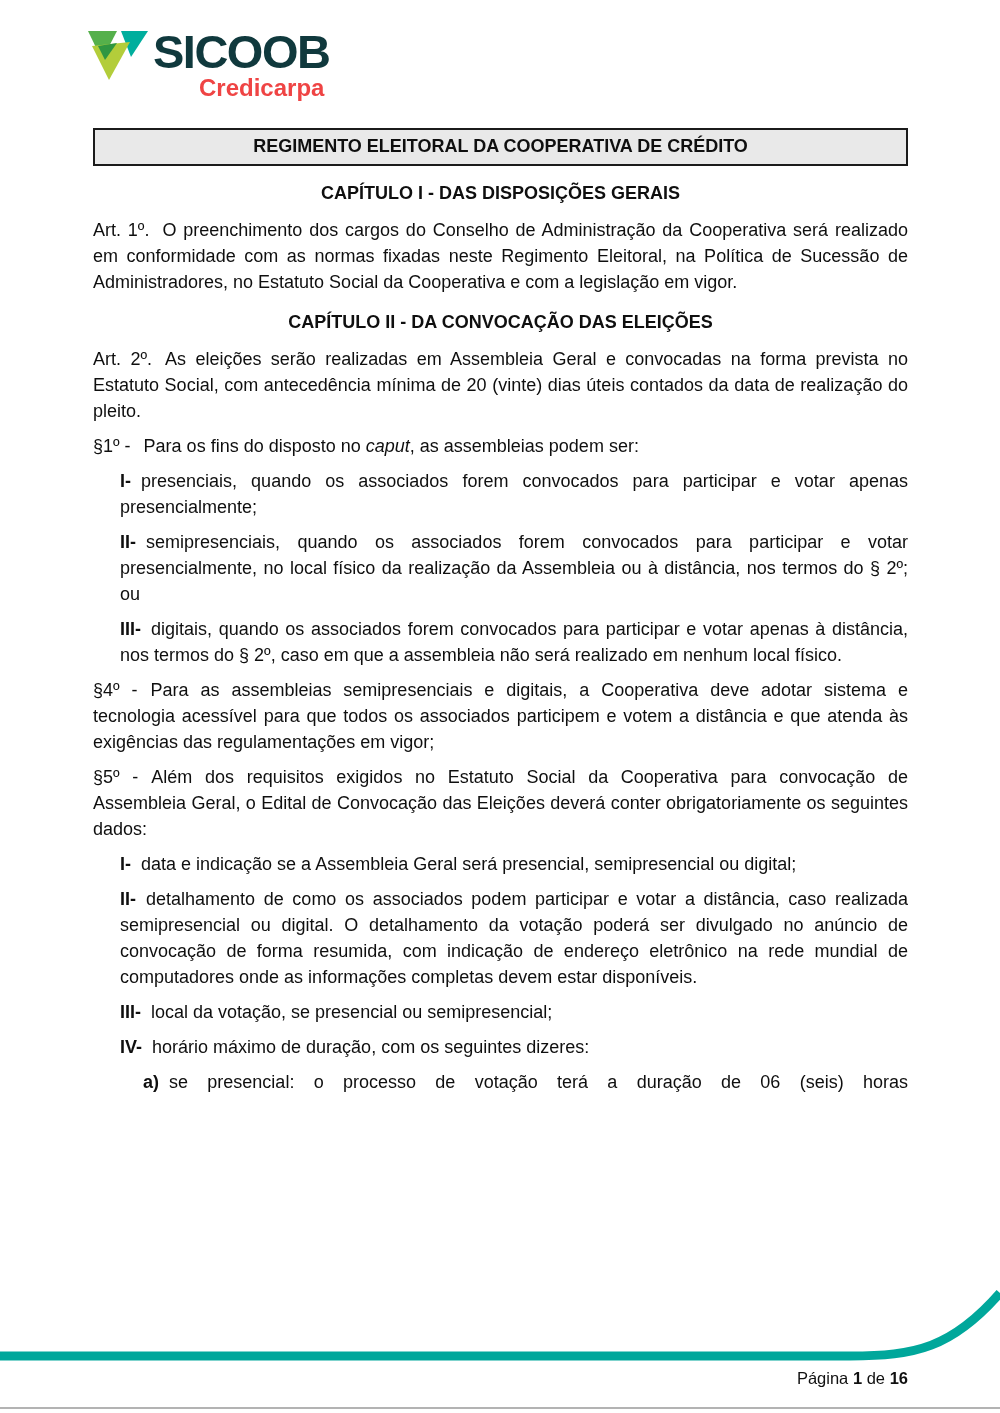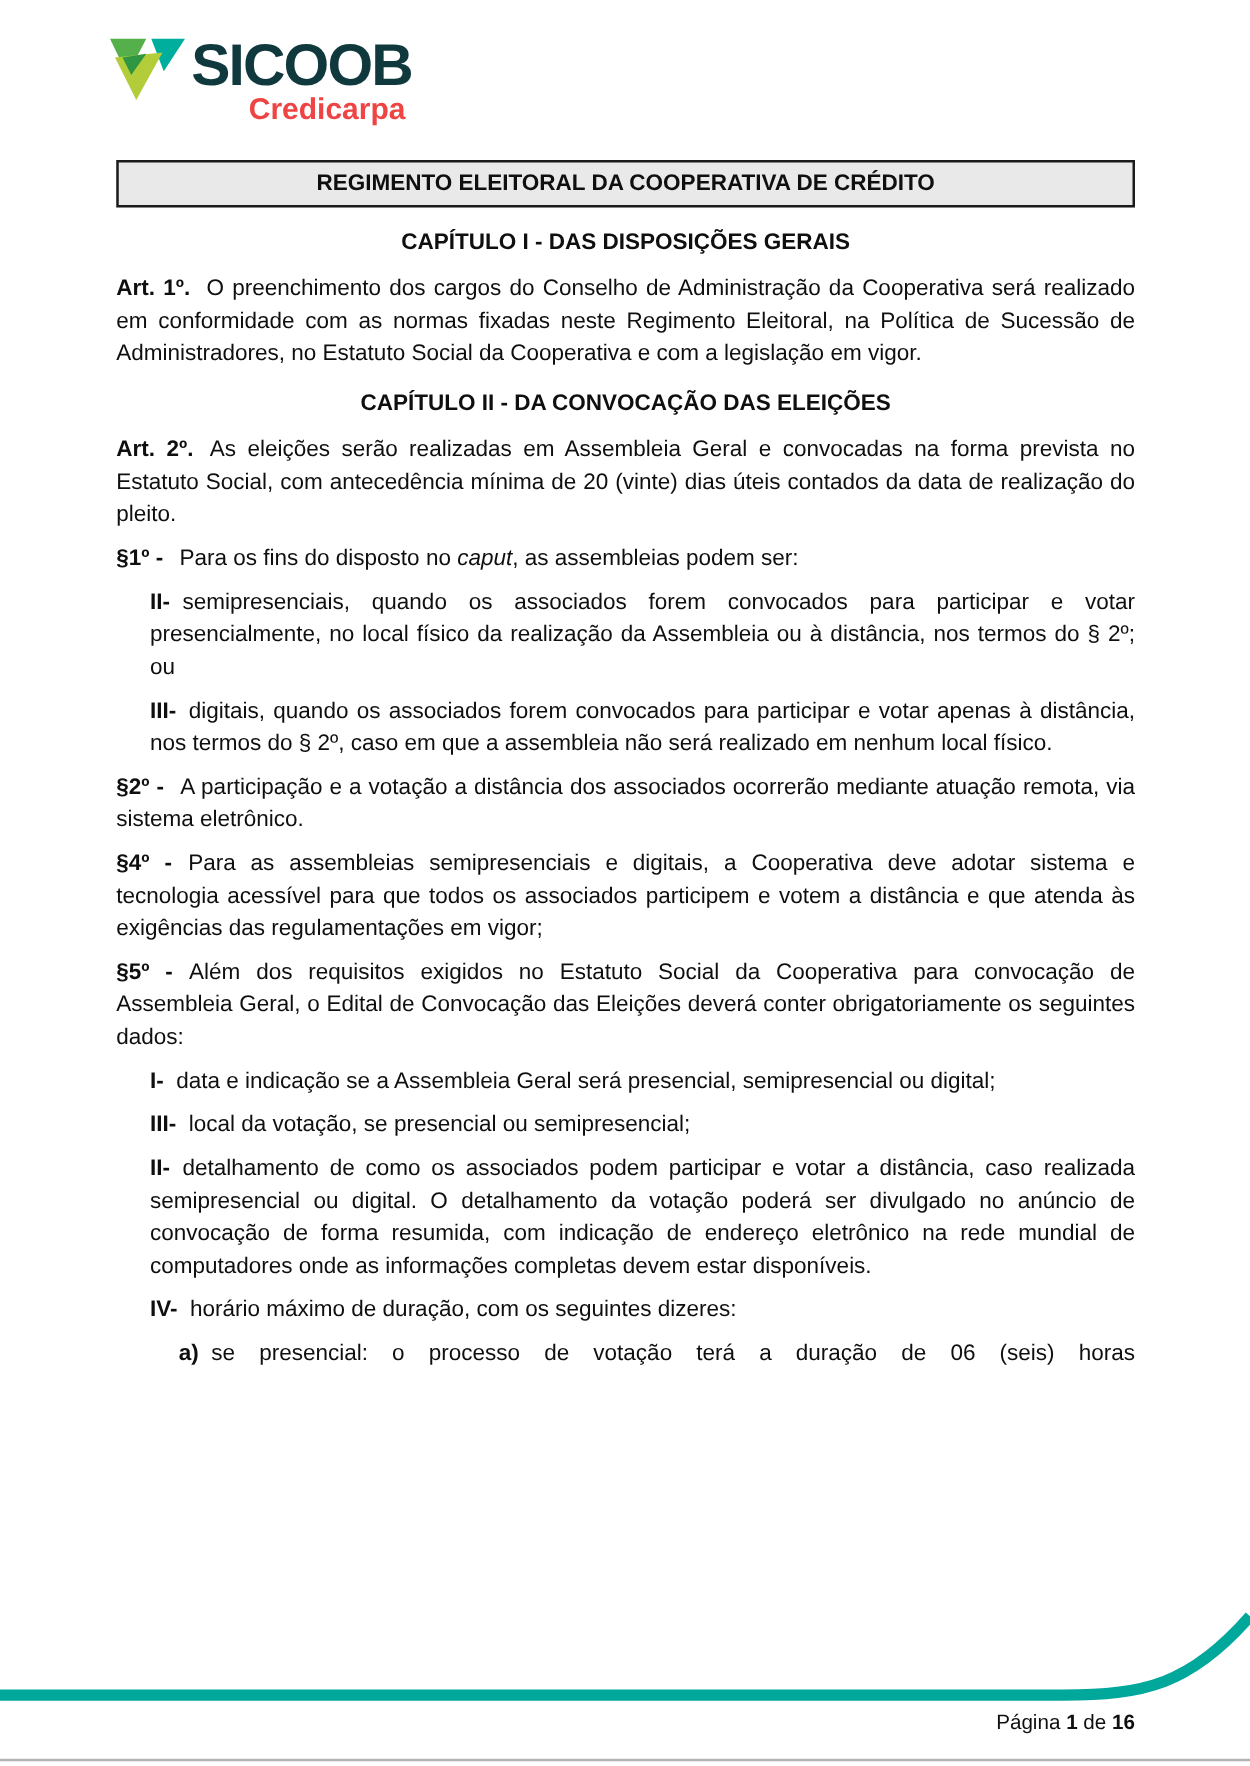--- a/index.html
+++ b/index.html
@@ -40,21 +40,21 @@
 
   .para {
     text-align:justify;
     font-size:18px; line-height:26px;
     margin:9px 0;
   }
   .item { margin:9px 0 9px 27px; }
   .sub  { margin:4px 0 9px 50px; }
   .just-last { text-align-last:justify; }
 
-  .lbl { font-weight:bold; margin-right:13px; }
+  .lbl { font-weight:normal; margin-right:13px; }
   .lbl-tight { font-weight:bold; margin-right:10px; }
   .ital { font-style:italic; }
 
   
   .swoosh { position:absolute; left:0; top:1285px; width:1000px; height:80px; }
   .page-num { position:absolute; top:1368px; right:92px; font-size:16.5px; line-height:20px; color:#101010; }
   .page-num b { font-weight:bold; }
   .bottom-rule { position:absolute; left:0; top:1407px; width:1000px; height:2px; background:#b3b3b3; }
 </style>
 </head>
@@ -84,37 +84,37 @@
     <h3 class="chapter">CAPÍTULO I - DAS DISPOSIÇÕES GERAIS</h3>
 
     <p class="para"><b class="lbl">Art. 1º.</b><span>O preenchimento dos cargos do Conselho de Administração da Cooperativa será realizado em conformidade com as normas fixadas neste Regimento Eleitoral, na Política de Sucessão de Administradores, no Estatuto Social da Cooperativa e com a legislação em vigor.</span></p>
 
     <h3 class="chapter">CAPÍTULO II - DA CONVOCAÇÃO DAS ELEIÇÕES</h3>
 
     <p class="para"><b class="lbl">Art. 2º.</b><span>As eleições serão realizadas em Assembleia Geral e convocadas na forma prevista no Estatuto Social, com antecedência mínima de 20 (vinte) dias úteis contados da data de realização do pleito.</span></p>
 
     <p class="para"><b class="lbl">§1º -</b><span>Para os fins do disposto no </span><span class="ital">caput</span><span>, as assembleias podem ser:</span></p>
 
+    <p class="para item"><b class="lbl-tight">I-</b><span>presenciais, quando os associados forem convocados para participar e votar apenas presencialmente;</span></p>
 
     <p class="para item"><b class="lbl-tight">II-</b><span>semipresenciais, quando os associados forem convocados para participar e votar presencialmente, no local físico da realização da Assembleia ou à distância, nos termos do § 2º; ou</span></p>
 
     <p class="para item"><b class="lbl-tight">III-</b><span>digitais, quando os associados forem convocados para participar e votar apenas à distância, nos termos do § 2º, caso em que a assembleia não será realizado em nenhum local físico.</span></p>
 
-    <p class="para"><b class="lbl">§2º -</b><span>A participação e a votação a distância dos associados ocorrerão mediante atuação remota, via sistema eletrônico.</span></p>
 
 
     <p class="para"><b class="lbl">§4º -</b><span>Para as assembleias semipresenciais e digitais, a Cooperativa deve adotar sistema e tecnologia acessível para que todos os associados participem e votem a distância e que atenda às exigências das regulamentações em vigor;</span></p>
 
     <p class="para"><b class="lbl">§5º -</b><span>Além dos requisitos exigidos no Estatuto Social da Cooperativa para convocação de Assembleia Geral, o Edital de Convocação das Eleições deverá conter obrigatoriamente os seguintes dados:</span></p>
 
     <p class="para item"><b class="lbl-tight">I-</b><span>data e indicação se a Assembleia Geral será presencial, semipresencial ou digital;</span></p>
 
+    <p class="para item"><b class="lbl-tight">II-</b><span>detalhamento de como os associados podem participar e votar a distância, caso realizada semipresencial ou digital. O detalhamento da votação poderá ser divulgado no anúncio de convocação de forma resumida, com indicação de endereço eletrônico na rede mundial de computadores onde as informações completas devem estar disponíveis.</span></p>
+
     <p class="para item"><b class="lbl-tight">III-</b><span>local da votação, se presencial ou semipresencial;</span></p>
-
-    <p class="para item"><b class="lbl-tight">II-</b><span>detalhamento de como os associados podem participar e votar a distância, caso realizada semipresencial ou digital. O detalhamento da votação poderá ser divulgado no anúncio de convocação de forma resumida, com indicação de endereço eletrônico na rede mundial de computadores onde as informações completas devem estar disponíveis.</span></p>
 
     <p class="para item"><b class="lbl-tight">IV-</b><span>horário máximo de duração, com os seguintes dizeres:</span></p>
 
     <p class="para sub just-last"><b class="lbl-tight">a)</b><span>se presencial: o processo de votação terá a duração de 06 (seis) horas</span></p>
 
   </div>
 
   <svg class="swoosh" viewBox="0 0 1000 80" preserveAspectRatio="none" aria-hidden="true">
     <path d="M0 71 L850 71 C915 71 952 63 1000 8" fill="none" stroke-width="9" stroke="#00a79b"></path>
   </svg>

